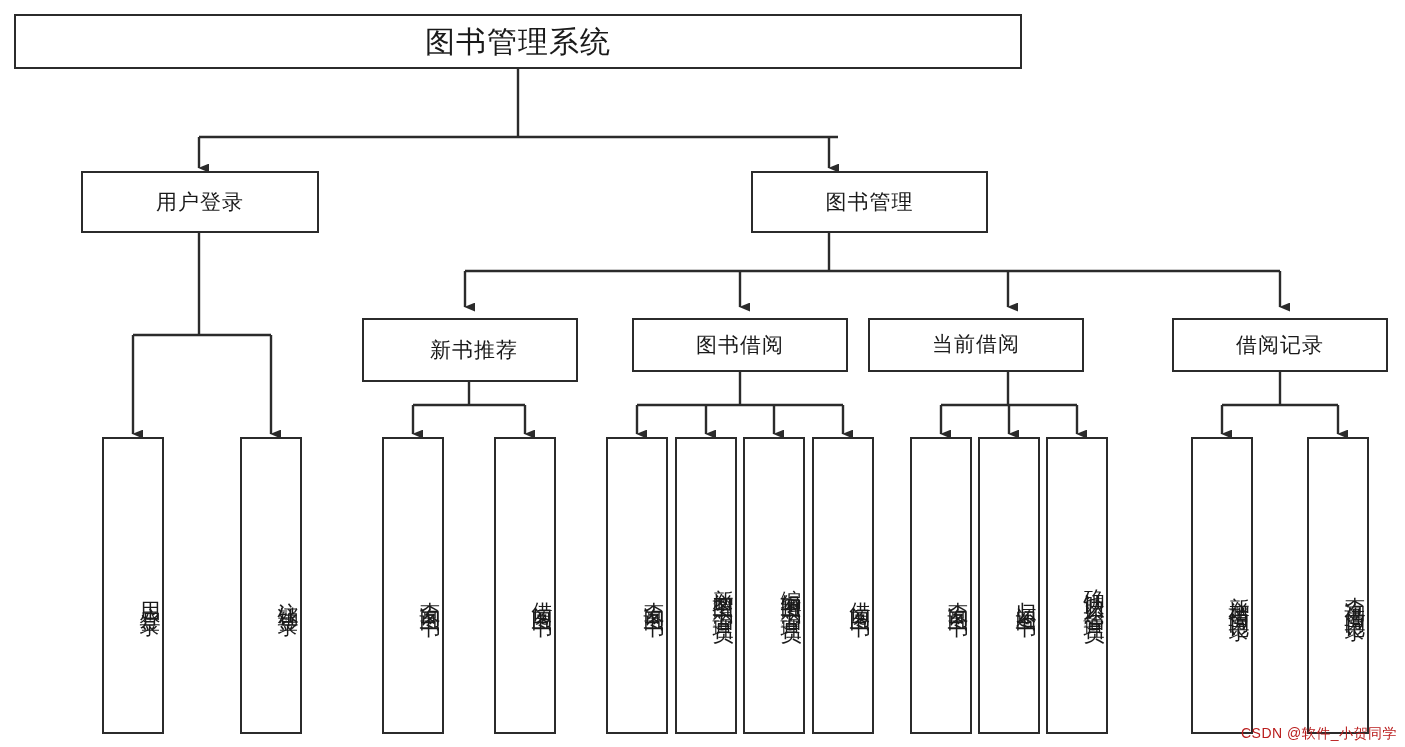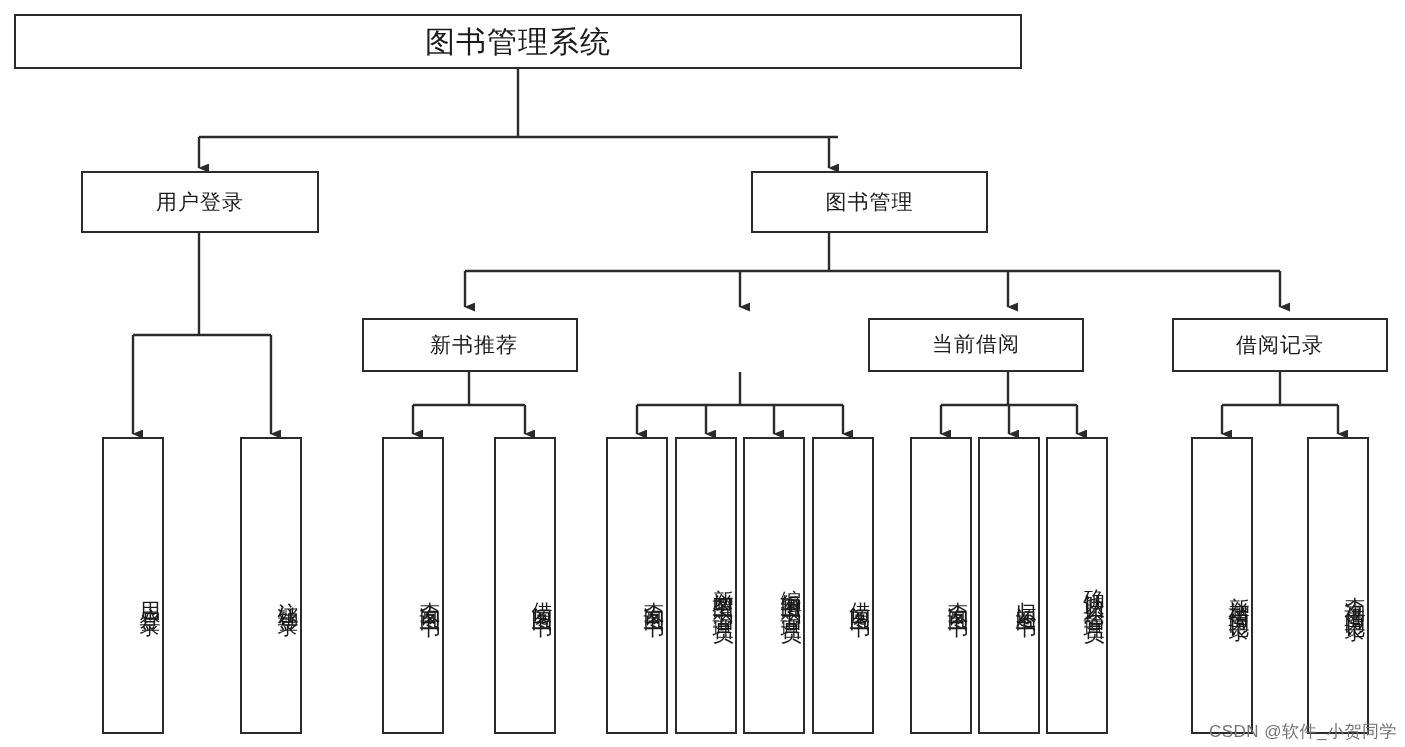--- a/index.html
+++ b/index.html
@@ -52,22 +52,22 @@
     line-height: 1.1;
     padding-top: 18px;
     align-items: flex-start;
     justify-content: center;
     white-space: nowrap;
   }
   .watermark {
     position: absolute;
     right: 8px;
     bottom: 4px;
-    font-size: 17px;
-    color: #737373;
+    font-size: 14px;
+    color: #b91c1c;
     letter-spacing: 0.5px;
     white-space: nowrap;
     user-select: none;
   }
 </style>
 </head>
 <body>
 
 <div id="diagram-root">
 
@@ -121,21 +121,22 @@
       <path d="M1222,405 L1222,434" marker-end="url(#arrowhead)"></path>
       <path d="M1338,405 L1338,434" marker-end="url(#arrowhead)"></path>
     </g>
   </svg>
 
   <div class="node horiz root" style="left:14px; top:14px; width:1008px; height:55px;">图书管理系统</div>
 
   <div class="node horiz" style="left:81px; top:171px; width:238px; height:62px;">用户登录</div>
   <div class="node horiz" style="left:711px; top:171px; width:237px; height:62px;margin-left:40px;">图书管理</div>
 
-  <div class="node horiz" style="left:362px; top:318px; width:216px; height:54px;padding-left:8px;">新书推荐</div>
+  <div class="node horiz" style="left:362px; top:318px; width:216px; height:64px;padding-left:8px;">新书推荐</div>
+  <div class="node horiz" style="left:632px; top:318px; width:216px; height:54px;">图书借阅</div>
   <div class="node horiz" style="left:868px; top:318px; width:216px; height:54px;font-family:Liberation Serif, serif;">当前借阅</div>
   <div class="node horiz" style="left:1172px; top:318px; width:216px; height:54px;">借阅记录</div>
 
   <div class="node leaf" style="left:102px; top:437px; width:62px; height:297px;">用户登录</div>
   <div class="node leaf" style="left:240px; top:437px; width:62px; height:297px;">注销登录</div>
 
   <div class="node leaf" style="left:382px; top:437px; width:62px; height:297px;">查询图书</div>
   <div class="node leaf" style="left:494px; top:437px; width:62px; height:297px;">借阅图书</div>
 
   <div class="node leaf" style="left:606px; top:437px; width:62px; height:297px;">查询图书</div>

